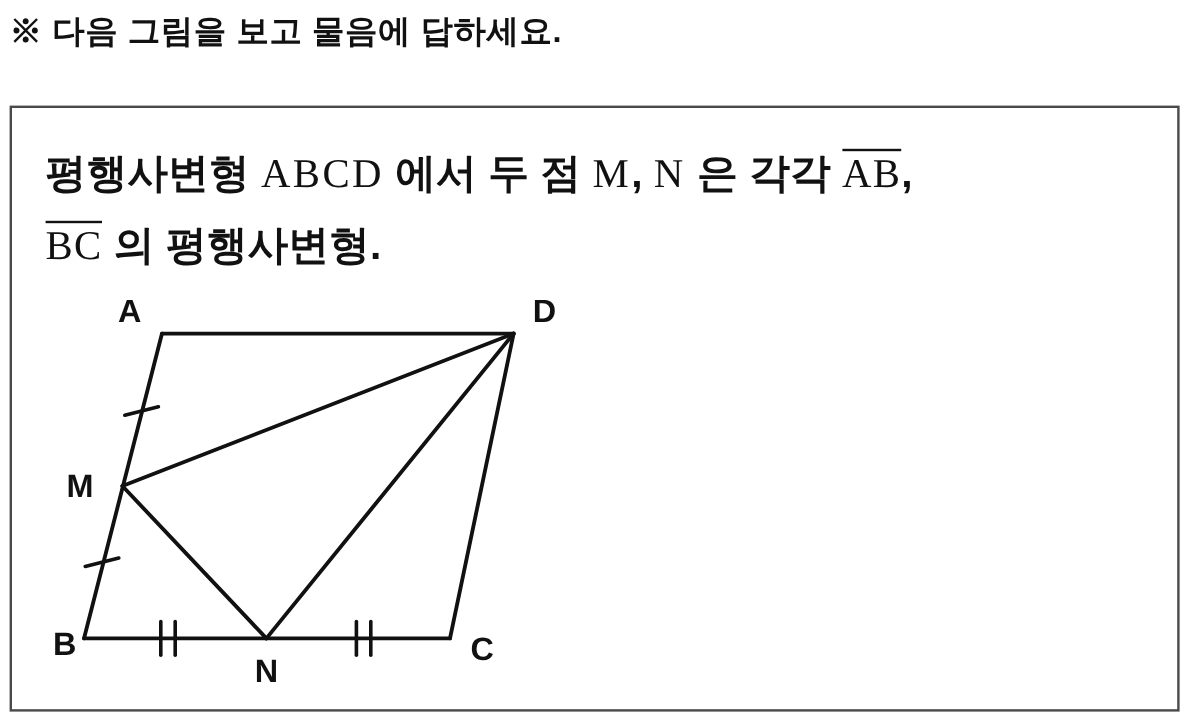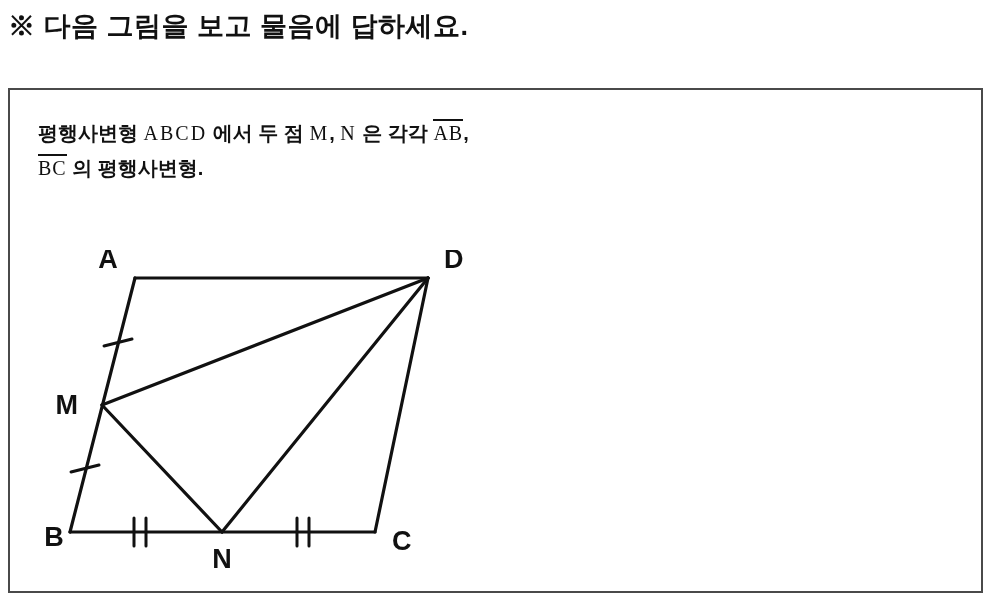--- a/index.html
+++ b/index.html
@@ -40,21 +40,21 @@
     height: 505px;
     border: 2px solid #4a4a4a;
     box-sizing: border-box;
     background: #ffffff;
   }
   .stem {
     position: absolute;
     left: 28px;
     top: 26px;
     width: 900px;
-    font-size: 20px;
+    font-size: 34px;
     font-family: "Liberation Sans", sans-serif;
     font-weight: bold;
     line-height: 1.75;
     color: #111111;
   }
   .stem .mathvar {
     font-family: "Liberation Serif", serif;
     font-weight: normal;
     letter-spacing: 2px;
   }

